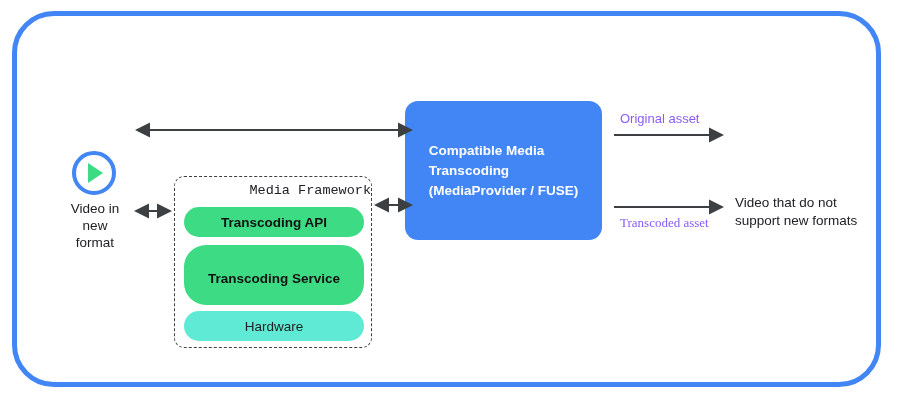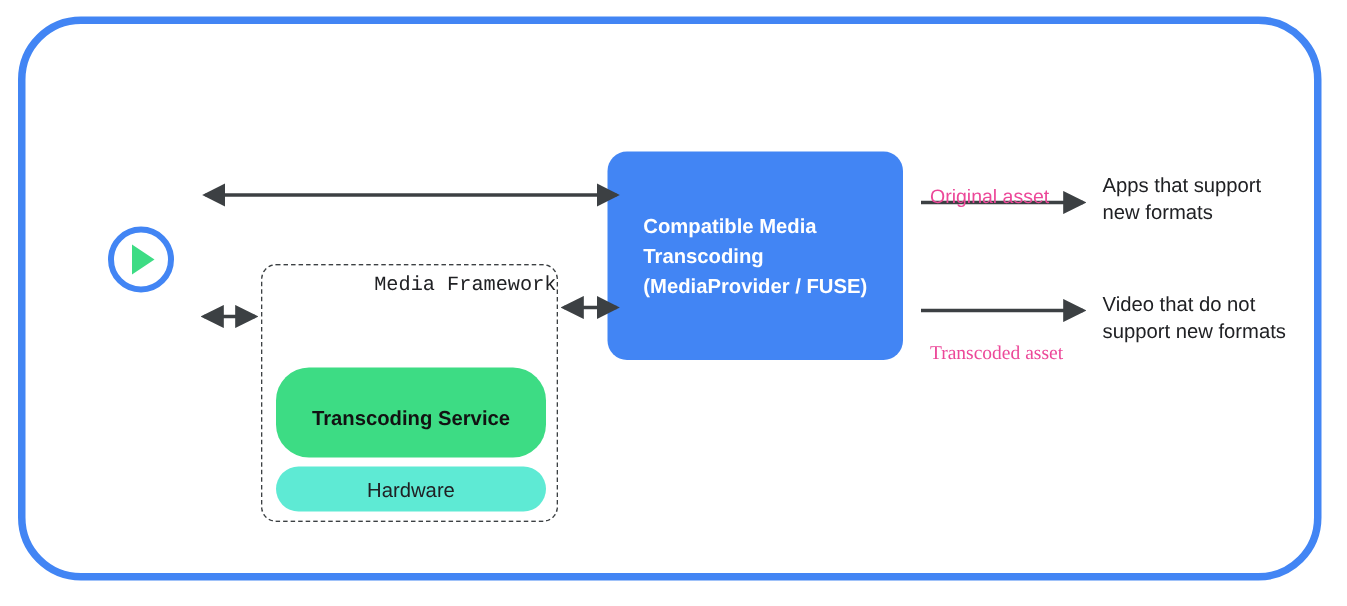--- a/index.html
+++ b/index.html
@@ -186,23 +186,22 @@
     top: 0;
     width: 898px;
     height: 404px;
     pointer-events: none;
   }
 
   
   .edge-label {
     position: absolute;
     font-size: 13px;
-    color: #ec4899;
+    color: #8b5cf6;
     white-space: nowrap;
-    margin-top: 12px;
   }
   #label-original { left: 620px; top: 111px; }
   #label-transcoded { left: 620px; top: 215px; font-family: Liberation Serif, serif; }
 
   .sink-label {
     position: absolute;
     font-size: 13.5px;
     line-height: 18px;
     color: #202124;
     white-space: pre-line;
@@ -214,24 +213,28 @@
 <body>
 
 <div id="canvas">
 
   <div id="outer-frame"></div>
 
   <div id="play-icon">
     <div class="ring"></div>
     <div class="tri"></div>
   </div>
+  <div id="video-label">Video in
+new
+format</div>
 
   <div id="media-framework">
     <div id="mf-title">Media Framework</div>
 
+    <div class="stack-box" id="box-api">Transcoding API</div>
 
     <div class="stack-box" id="box-service">
       <span class="svc-label">Transcoding Service</span>
     </div>
 
 
     <div class="stack-box" id="box-hardware">Hardware</div>
   </div>
 
   <div id="cmt-box">Compatible Media
@@ -255,18 +258,16 @@
     <line x1="376" y1="205" x2="411" y2="205" stroke="#3c4043" stroke-width="2.2" marker-end="url(#ah)" marker-start="url(#ah-start)"></line>
 
     <line x1="614" y1="135" x2="722" y2="135" stroke="#3c4043" stroke-width="2.2" marker-end="url(#ah)"></line>
 
     <line x1="614" y1="207" x2="722" y2="207" stroke="#3c4043" stroke-width="2.2" marker-end="url(#ah)"></line>
   </svg>
 
   <div class="edge-label" id="label-original">Original asset</div>
   <div class="edge-label" id="label-transcoded">Transcoded asset</div>
 
-  <div class="sink-label" id="sink-support">Apps that support
-new formats</div>
   <div class="sink-label" id="sink-nosupport">Video that do not
 support new formats</div>
 
 </div>
 
 </body></html>

